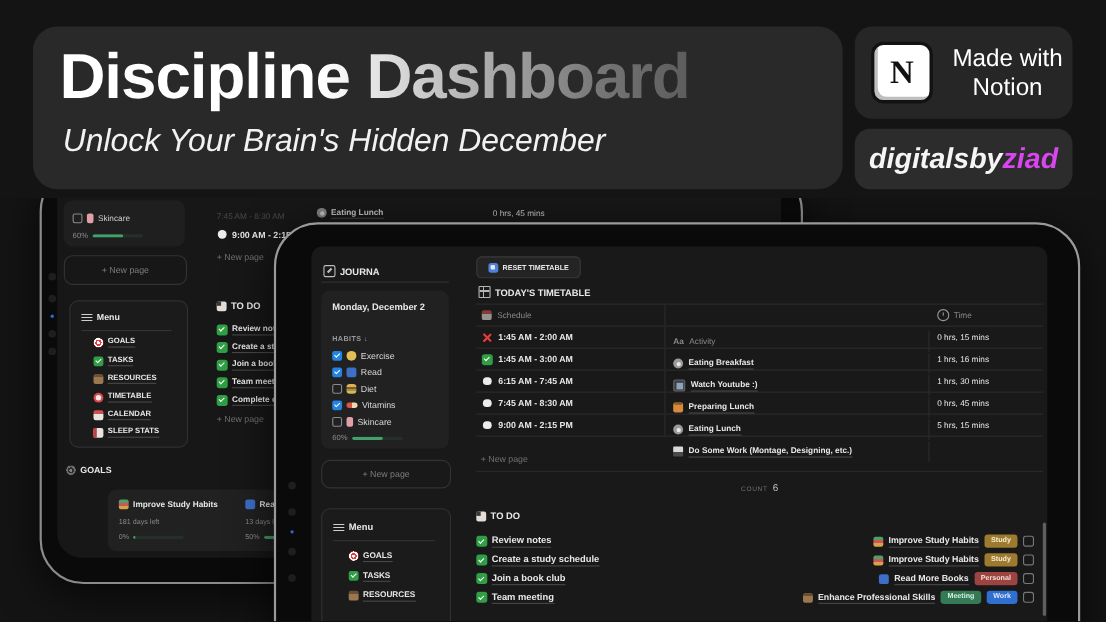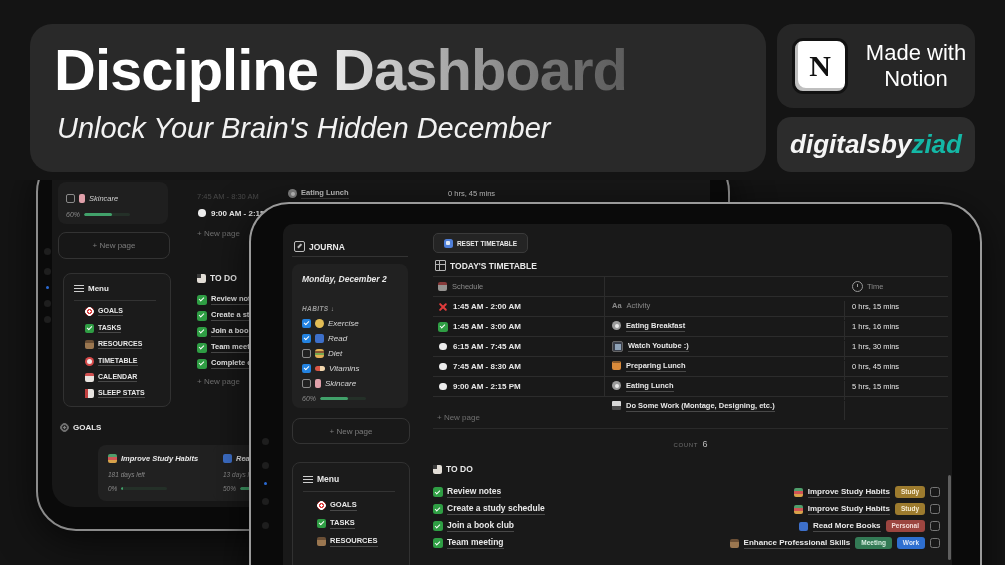--- a/index.html
+++ b/index.html
@@ -18,34 +18,34 @@
          -webkit-background-clip:text;background-clip:text;color:transparent;}
   .subtitle{position:absolute;left:27px;top:88px;font-size:29px;font-style:italic;color:#f2f2f2;font-weight:400;}
   .notion-card{left:777px;top:24px;width:198px;height:84px;background:#262626;border-radius:16px;
                display:flex;align-items:center;gap:12px;padding-left:15px;box-sizing:border-box;}
   .notion-logo{width:50px;height:50px;background:#fff;border:3px solid #121212;border-radius:11px;
                display:flex;align-items:center;justify-content:center;box-shadow:inset 3px -3px 0 rgba(0,0,0,.25);}
   .notion-logo span{font-family:"Liberation Serif","DejaVu Serif",serif;font-weight:700;font-size:30px;color:#111;}
   .notion-text{color:#fff;font-size:22px;line-height:1.18;font-weight:500;width:112px;text-align:center;}
   .ziad-card{left:777px;top:117px;width:198px;height:55px;background:#2c2c2c;border-radius:14px;
              display:flex;align-items:center;justify-content:center;font-style:italic;font-weight:700;font-size:26px;}
-  .brand-white{color:#f5f5f5}.brand-gray{color:#14b8a6}
+  .brand-white{color:#f5f5f5}.brand-gray{color:#d946ef}
 
   
   .scene{position:absolute;left:0;top:180px;width:1005px;height:385px;overflow:hidden;}
   .frame{position:absolute;background:#0a0a0a;border:2px solid #8b8b8b;box-shadow:0 10px 40px rgba(0,0,0,.65);}
   .frame-left{left:36px;top:-28px;width:690px;height:375px;border-radius:40px;}
   .frame-right{left:249px;top:22px;width:729px;height:570px;border-radius:40px;border-color:#9a9a9a;}
   .screen-left{position:absolute;left:52px;top:0;width:658px;height:327px;background:#171717;border-radius:0 0 0 22px;}
   .screen-right{position:absolute;left:283px;top:44px;width:669px;height:341px;background:#191919;border-radius:10px 10px 0 0;}
   .dot{position:absolute;width:7px;height:7px;border-radius:50%;background:#1e1e1e;}
   .dot-blue{width:3px;height:3px;background:#2a6ad4;}
 
   
-  .card{position:absolute;background:#212121;border-radius:8px;font-style:italic;}
+  .card{position:absolute;background:#212121;border-radius:8px;}
   .ocard{position:absolute;background:#1b1b1b;border:1px solid #313131;border-radius:8px;}
   .newpage-btn{position:absolute;border:1px solid #333;border-radius:8px;display:flex;align-items:center;
                justify-content:center;color:#7d7d7d;font-size:8px;}
   .pb{height:3px;width:46px;background:#243028;border-radius:2px;overflow:hidden;}
   .pb i{display:block;height:100%;background:#41a16a;border-radius:2px;}
   .hb{width:10px;height:7px;background:repeating-linear-gradient(180deg,#cfcfcf 0 1.2px,transparent 1.2px 2.9px);flex:none;}
   .bd{font-size:6.5px;font-weight:700;padding:1.5px 6px;border-radius:3px;line-height:1.3;}
   .bd-yellow{background:#9d7b2e;color:#f7ecd4}
   .bd-red{background:#9c4540;color:#f5dcd8}
   .bd-green{background:#337a55;color:#d8efe2}
@@ -106,21 +106,21 @@
   .ic-tv-icon{background:#3a3f4a;border:1px solid #666;}
   .ic-tv-icon::after{content:"";position:absolute;inset:1.5px;background:#8fa3b8;}
   .ic-pot-icon{background:#d98a3a;}
   .ic-pot-icon::after{content:"";position:absolute;left:1px;right:1px;top:0;height:2px;background:#8a5a2a;}
   .ic-laptop-icon{border-radius:1px;background:linear-gradient(180deg,#d8d8d8 0 5px,#4a4a4a 5px);}
 
   
   .tbl{position:absolute;left:433px;top:96px;width:515px;border-top:1px solid #2c2c2c;}
   .trow{display:flex;height:19px;border-bottom:1px solid #2c2c2c;align-items:center;}
   .c1{width:172px;display:flex;align-items:center;gap:5px;padding-left:5px;box-sizing:border-box;border-right:1px solid #2c2c2c;height:100%;}
-  .c2{width:240px;display:flex;align-items:flex-start;gap:5px;padding-left:7px;box-sizing:border-box;border-right:1px solid #2c2c2c;height:100%;margin-top:48px;}
+  .c2{width:240px;display:flex;align-items:center;gap:5px;padding-left:7px;box-sizing:border-box;border-right:1px solid #2c2c2c;height:100%;margin-top:48px;}
   .c3{flex:1;display:flex;align-items:center;gap:4px;padding-left:7px;height:100%;}
   .t75{font-size:7.5px;} .t7{font-size:7px;} .t8{font-size:8px;} .t85{font-size:8.5px;} .t65{font-size:6.5px;}
 
   .scrollbar{position:absolute;left:948px;top:295px;width:3px;height:85px;background:#5f5f5f;border-radius:2px;}
 </style>
 </head>
 <body>
 
 <div class="page">
 

